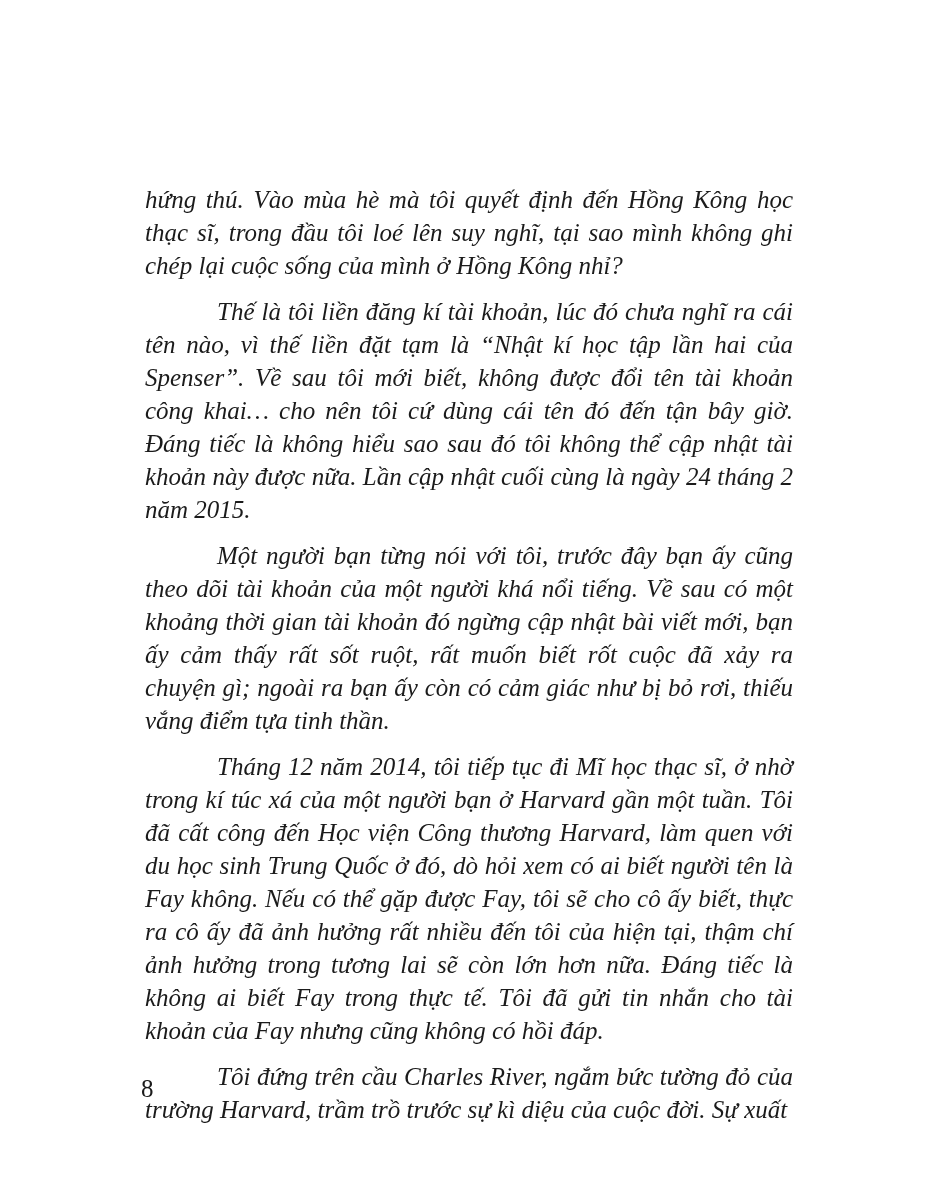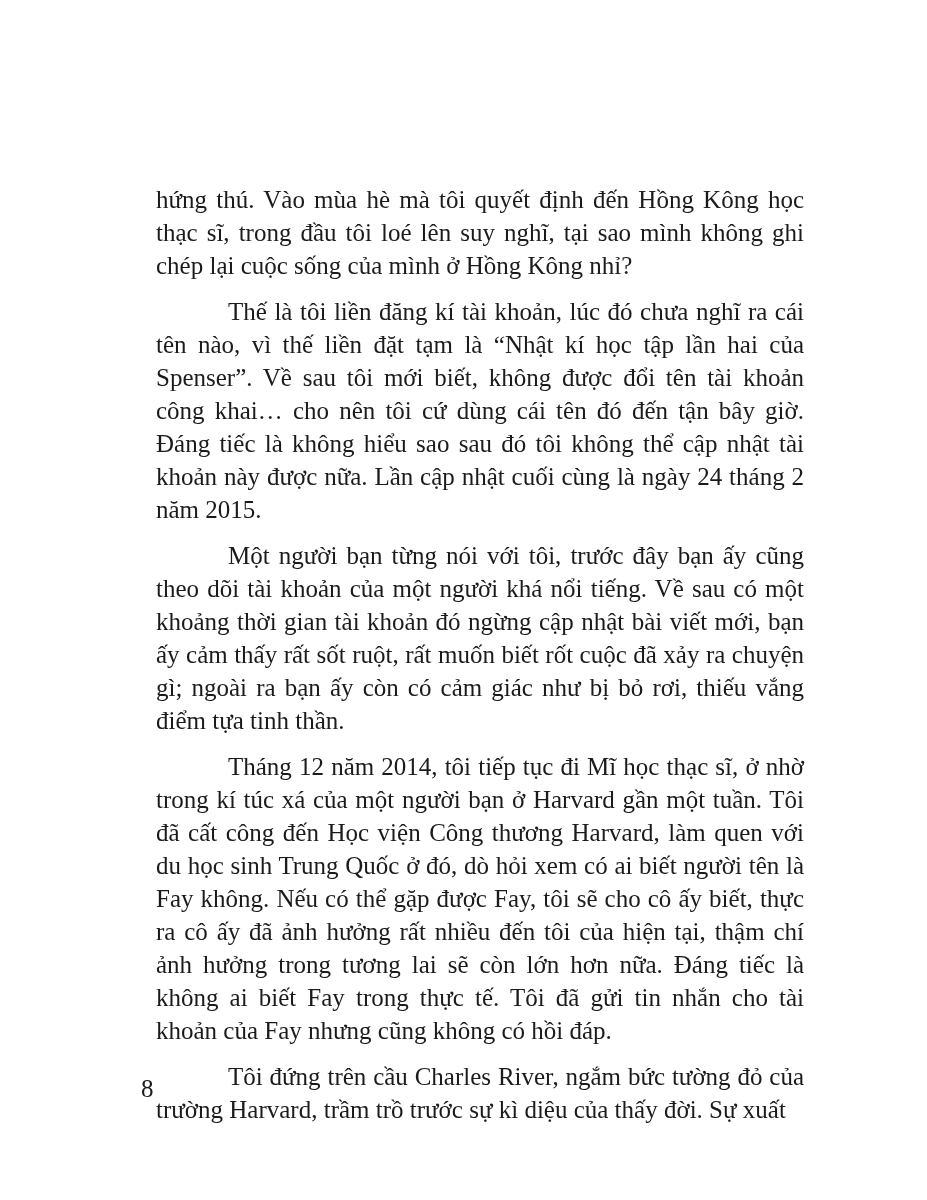--- a/index.html
+++ b/index.html
@@ -15,27 +15,28 @@
     position: relative;
     width: 927px;
     height: 1200px;
     background: #ffffff;
     font-family: "Liberation Serif", "DejaVu Serif", serif;
     color: #1b1b1b;
   }
 
   .text-block {
     position: absolute;
-    left: 156px;
+    left: 145px;
     top: 183px;
     width: 648px;
     font-size: 25px;
     line-height: 33px;
     text-align: justify;
     text-justify: inter-word;
+    font-style: italic;
   }
 
   .text-block p {
     margin-bottom: 13px;
     text-indent: 72px;
   }
 
   .text-block p.no-indent {
     text-indent: 0;
   }
@@ -52,18 +53,18 @@
 </head>
 <body>
 
 <div class="page">
 
   <div class="text-block">
     <p class="no-indent">hứng thú. Vào mùa hè mà tôi quyết định đến Hồng Kông học thạc sĩ, trong đầu tôi loé lên suy nghĩ, tại sao mình không ghi chép lại cuộc sống của mình ở Hồng Kông nhỉ?</p>
     <p>Thế là tôi liền đăng kí tài khoản, lúc đó chưa nghĩ ra cái tên nào, vì thế liền đặt tạm là “Nhật kí học tập lần hai của Spenser”. Về sau tôi mới biết, không được đổi tên tài khoản công khai… cho nên tôi cứ dùng cái tên đó đến tận bây giờ. Đáng tiếc là không hiểu sao sau đó tôi không thể cập nhật tài khoản này được nữa. Lần cập nhật cuối cùng là ngày 24 tháng 2 năm 2015.</p>
     <p>Một người bạn từng nói với tôi, trước đây bạn ấy cũng theo dõi tài khoản của một người khá nổi tiếng. Về sau có một khoảng thời gian tài khoản đó ngừng cập nhật bài viết mới, bạn ấy cảm thấy rất sốt ruột, rất muốn biết rốt cuộc đã xảy ra chuyện gì; ngoài ra bạn ấy còn có cảm giác như bị bỏ rơi, thiếu vắng điểm tựa tinh thần.</p>
     <p>Tháng 12 năm 2014, tôi tiếp tục đi Mĩ học thạc sĩ, ở nhờ trong kí túc xá của một người bạn ở Harvard gần một tuần. Tôi đã cất công đến Học viện Công thương Harvard, làm quen với du học sinh Trung Quốc ở đó, dò hỏi xem có ai biết người tên là Fay không. Nếu có thể gặp được Fay, tôi sẽ cho cô ấy biết, thực ra cô ấy đã ảnh hưởng rất nhiều đến tôi của hiện tại, thậm chí ảnh hưởng trong tương lai sẽ còn lớn hơn nữa. Đáng tiếc là không ai biết Fay trong thực tế. Tôi đã gửi tin nhắn cho tài khoản của Fay nhưng cũng không có hồi đáp.</p>
-    <p>Tôi đứng trên cầu Charles River, ngắm bức tường đỏ của trường Harvard, trầm trồ trước sự kì diệu của thấy đời. Sự xuất</p>
+    <p>Tôi đứng trên cầu Charles River, ngắm bức tường đỏ của trường Harvard, trầm trồ trước sự kì diệu của cuộc đời. Sự xuất</p>
   </div>
 
   <div class="page-number">8</div>
 
 </div>
 
 </body></html>

